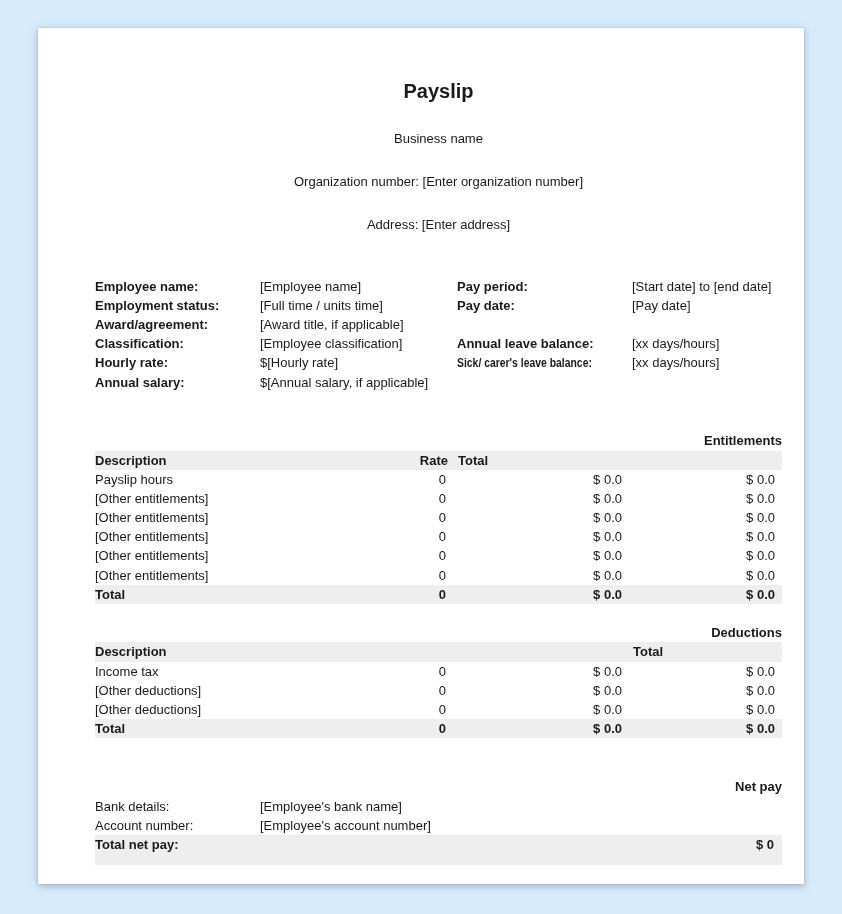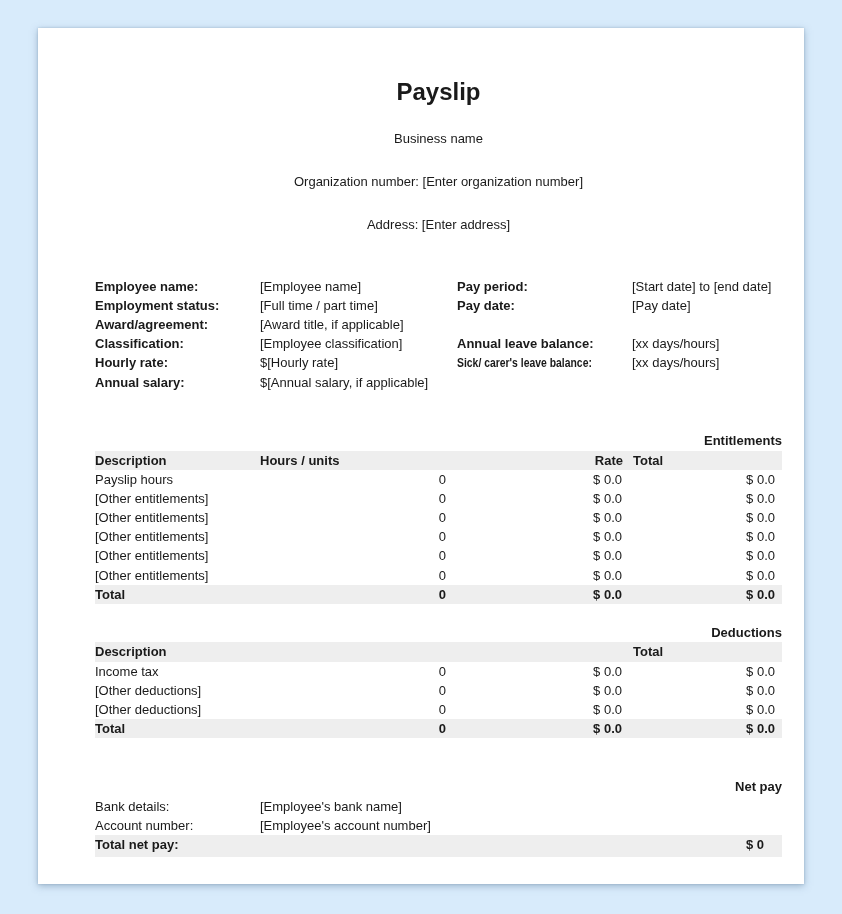--- a/index.html
+++ b/index.html
@@ -25,21 +25,21 @@
     background:var(--page-bg);
     box-shadow:0 2px 7px rgba(96,125,155,.5), 0 0 2px rgba(96,125,155,.35);
     padding-left:57px;
     padding-right:22px;
   }
   .content{ width:687px; }
   .nowrap{ white-space:nowrap; }
 
   
   .doc-header{ margin-top:50px; text-align:center; }
-  .doc-title{ font-size:24px; font-weight:bold; line-height:27px; }
+  .doc-title{ font-size:20px; font-weight:bold; line-height:27px; }
   .doc-sub{ line-height:19.2px;margin-top:24px; }
 
   
   .details{
     margin-top:42px;
     display:grid;
     grid-template-columns:165px 197px 175px 150px;
     grid-auto-rows:19.2px;
     line-height:19.2px;
   }
@@ -71,24 +71,24 @@
   
   .np-grid{
     display:grid;
     grid-template-columns:165px 522px;
     grid-auto-rows:19.2px;
     line-height:19.2px;
     white-space:nowrap;
   }
   .np-total{
     display:flex; justify-content:space-between;
-    height:22px; line-height:19.2px;
+    height:30px; line-height:19.2px;
     background:var(--row-shade);
     font-weight:bold;
-    padding-right:18px;
+    padding-right:8px;
     white-space:nowrap;
   }
 </style>
 </head>
 <body>
 
 <div class="page">
   <div class="content">
 
     <div class="doc-header">
@@ -97,21 +97,21 @@
       <div class="doc-sub">Organization number: [Enter organization number]</div>
       <div class="doc-sub">Address: [Enter address]</div>
     </div>
 
     <div class="details" id="details-grid">
         <div class="dlabel">Employee name:</div>
         <div class="dvalue">[Employee name]</div>
         <div class="dlabel"><span>Pay period:</span></div>
         <div class="dvalue">[Start date] to [end date]</div>
         <div class="dlabel">Employment status:</div>
-        <div class="dvalue">[Full time / part time]</div>
+        <div class="dvalue">[Full time / units time]</div>
         <div class="dlabel"><span>Pay date:</span></div>
         <div class="dvalue">[Pay date]</div>
         <div class="dlabel">Award/agreement:</div>
         <div class="dvalue">[Award title, if applicable]</div>
         <div class="dlabel"><span></span></div>
         <div class="dvalue"></div>
         <div class="dlabel">Classification:</div>
         <div class="dvalue">[Employee classification]</div>
         <div class="dlabel"><span>Annual leave balance:</span></div>
         <div class="dvalue">[xx days/hours]</div>
@@ -123,21 +123,20 @@
         <div class="dvalue">$[Annual salary, if applicable]</div>
         <div class="dlabel"><span></span></div>
         <div class="dvalue"></div>
       </div>
 
     <div class="section sec-ent">
       <div class="section-title">Entitlements</div>
       <div id="ent-table">
           <div class="trow thead">
             <div>Description</div>
-            <div>Hours / units</div>
             <div class="h-rate">Rate</div>
             <div class="h-total">Total</div>
           </div>
           <div class="trow">
             <div>Payslip hours</div>
             <div class="num c-hours">0</div>
             <div class="num c-rate">$ 0.0</div>
             <div class="num c-total">$ 0.0</div>
           </div>
           <div class="trow">

